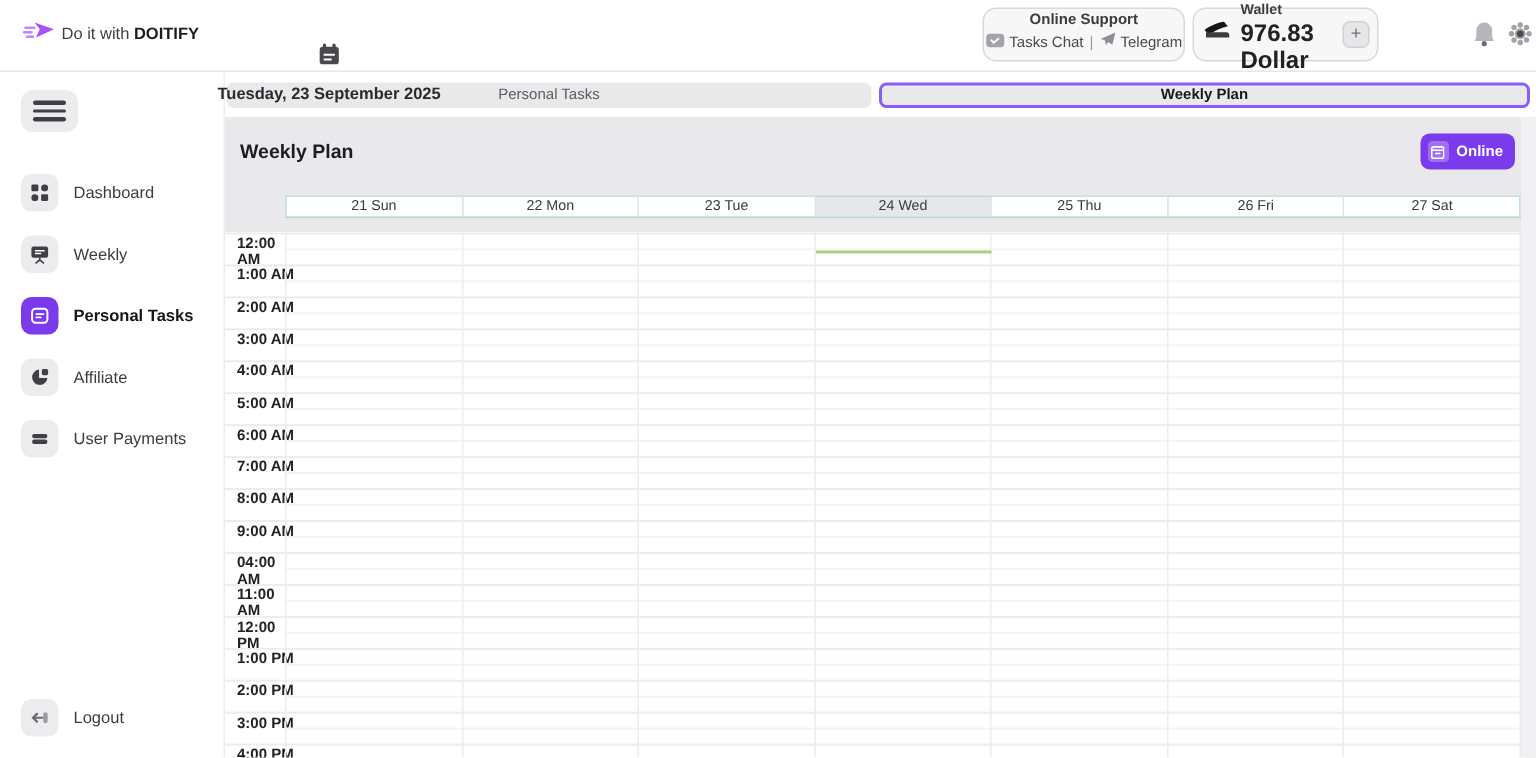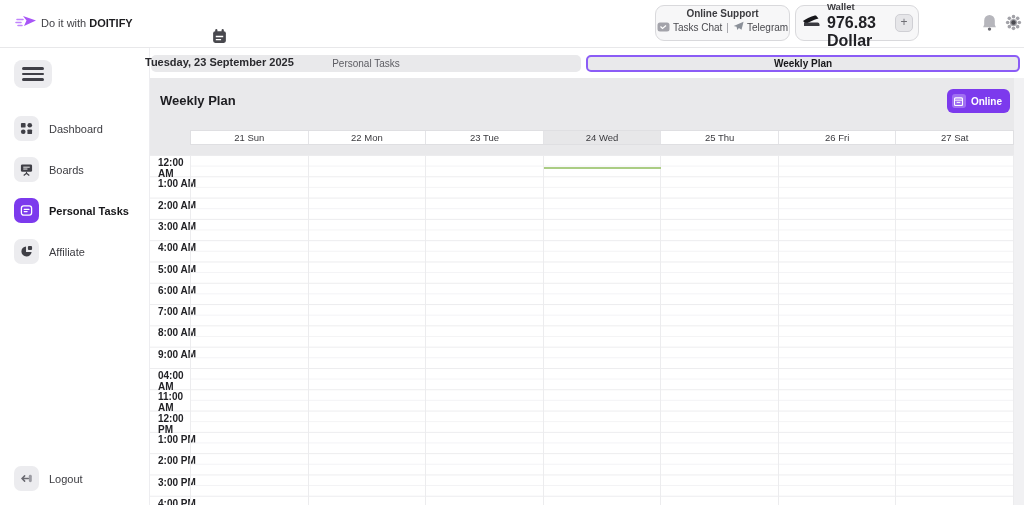--- a/index.html
+++ b/index.html
@@ -194,39 +194,48 @@
       <span class="menu-label">Dashboard</span>
     </div>
     <div class="menu-item">
       <span class="menu-icon">
         <svg width="13" height="13" viewBox="0 0 14 14">
             <rect x="1" y="1.5" width="12" height="8" rx="1.5" fill="#3f3f46"></rect>
             <path d="M7 9.5v2.5M4 13.5L7 11l3 2.5" stroke="#3f3f46" stroke-width="1.2" fill="none"></path>
             <path d="M3.5 4.5h7M3.5 6.5h4.5" stroke="#fff" stroke-width="1"></path>
           </svg>
       </span>
-      <span class="menu-label">Boards</span>
+      <span class="menu-label">Weekly</span>
     </div>
     <div class="menu-item active">
       <span class="menu-icon">
         <svg width="13" height="13" viewBox="0 0 14 14">
             <rect x="1.5" y="2" width="11" height="10" rx="2.5" fill="none" stroke="#fff" stroke-width="1.4"></rect>
             <path d="M4.5 5.8h5.2M4.5 8.2h3.2" stroke="#fff" stroke-width="1.2" stroke-linecap="round"></path>
           </svg>
       </span>
       <span class="menu-label">Personal Tasks</span>
     </div>
     <div class="menu-item">
       <span class="menu-icon">
         <svg width="13" height="13" viewBox="0 0 14 14">
             <path d="M12.5 7.5A5.5 5.5 0 1 1 6.5 1.5v6z" fill="#3f3f46"></path>
             <rect x="8.5" y="1" width="4.5" height="4.5" rx="1.2" fill="#3f3f46"></rect>
           </svg>
       </span>
       <span class="menu-label">Affiliate</span>
+    </div>
+    <div class="menu-item">
+      <span class="menu-icon">
+        <svg width="13" height="13" viewBox="0 0 14 14">
+            <rect x="1.5" y="3.5" width="11" height="3.2" rx="1.6" fill="#3f3f46"></rect>
+            <rect x="1.5" y="7.6" width="11" height="3.2" rx="1.6" fill="#3f3f46"></rect>
+          </svg>
+      </span>
+      <span class="menu-label">User Payments</span>
     </div>
   </div>
 
   <div class="logout">
     <span class="menu-icon">
       <svg width="13" height="13" viewBox="0 0 14 14">
           <path d="M9 7H2.5M5 4.2L2.2 7 5 9.8" stroke="#6b6b72" stroke-width="1.6" fill="none" stroke-linecap="round"></path>
           <rect x="9.5" y="3" width="3.2" height="8" rx="1.6" fill="#9c9ca3"></rect>
         </svg>
     </span>

